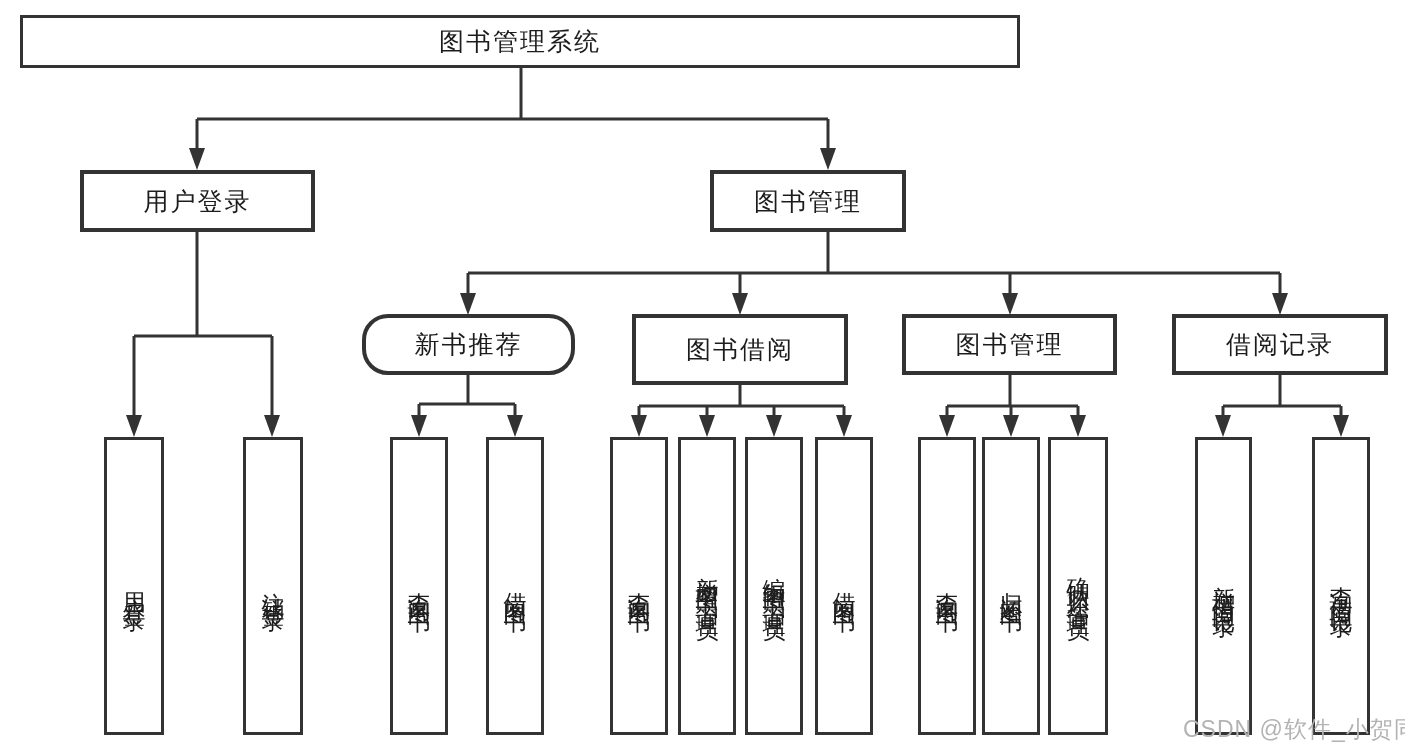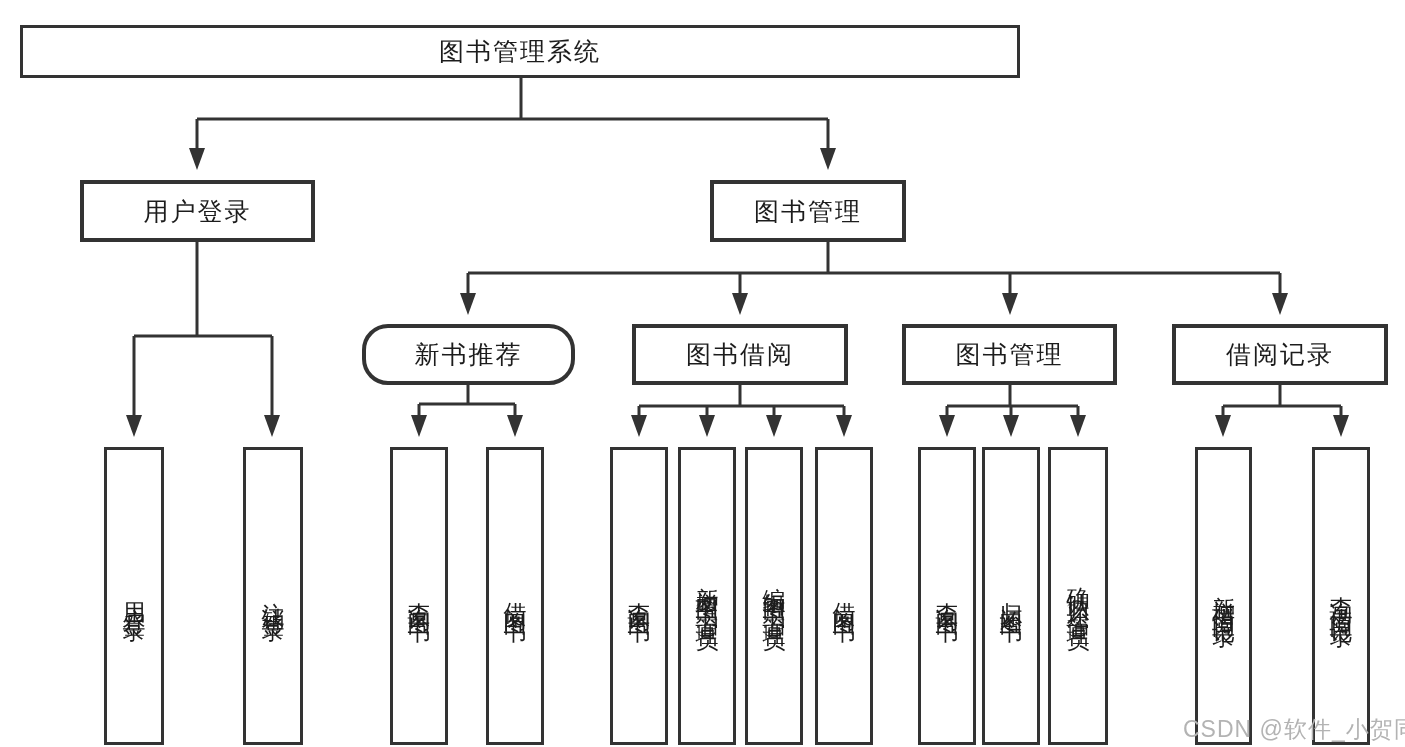--- a/index.html
+++ b/index.html
@@ -33,21 +33,20 @@
     position: absolute;
     box-sizing: border-box;
     border: 3px solid #333333;
     background: #ffffff;
     color: #1c1c1c;
     display: flex;
     align-items: center;
     justify-content: center;
     z-index: 2;
     text-align: center;
-    margin-top: 10px;
   }
   .hbox {
     font-size: 25px;
     letter-spacing: 2px;
     border-width: 4px;
   }
   .rootbox {
     font-size: 25px;
     letter-spacing: 2px;
     border-width: 3px;
@@ -150,21 +149,21 @@
       <polygon points="1333,415 1349,415 1341,437"></polygon>
     </g>
   </svg>
 
   <div class="node rootbox" style="left:20px; top:15px; width:1000px; height:53px;">图书管理系统</div>
 
   <div class="node hbox" style="left:80px; top:170px; width:235px; height:62px;">用户登录</div>
   <div class="node hbox" style="left:710px; top:170px; width:196px; height:62px;">图书管理</div>
 
   <div class="node hbox" style="left:362px; top:314px; width:213px; height:61px;border-radius:26px;">新书推荐</div>
-  <div class="node hbox" style="left:632px; top:314px; width:216px; height:61px;">图书借阅</div>
+  <div class="node hbox" style="left:632px; top:314px; width:216px; height:71px;">图书借阅</div>
   <div class="node hbox" style="left:902px; top:314px; width:215px; height:61px;">图书管理</div>
   <div class="node hbox" style="left:1172px; top:314px; width:216px; height:61px;">借阅记录</div>
 
   <div class="node leaf" style="left:104px; top:437px; width:60px; height:298px;">用户登录</div>
   <div class="node leaf" style="left:243px; top:437px; width:60px; height:298px;">注销登录</div>
 
   <div class="node leaf" style="left:390px; top:437px; width:58px; height:298px;">查询图书</div>
   <div class="node leaf" style="left:486px; top:437px; width:58px; height:298px;">借阅图书</div>
 
   <div class="node leaf" style="left:610px; top:437px; width:58px; height:298px;">查询图书</div>

